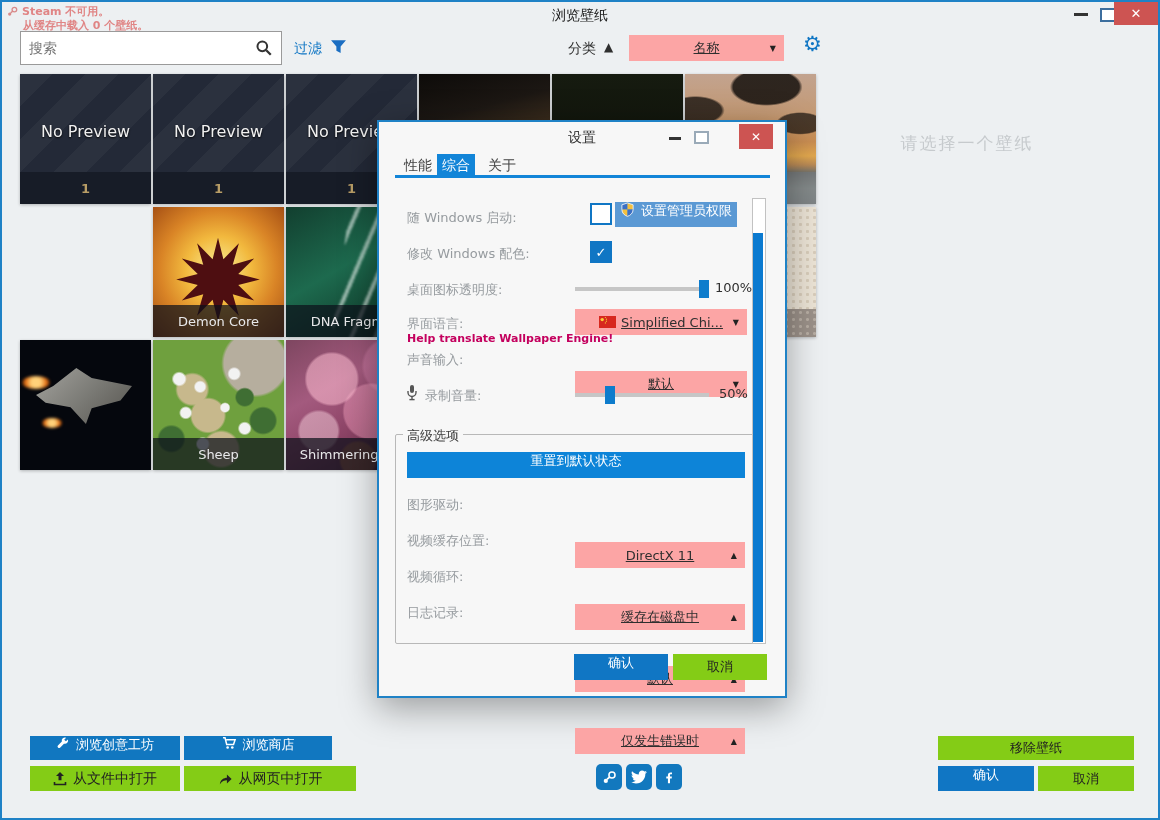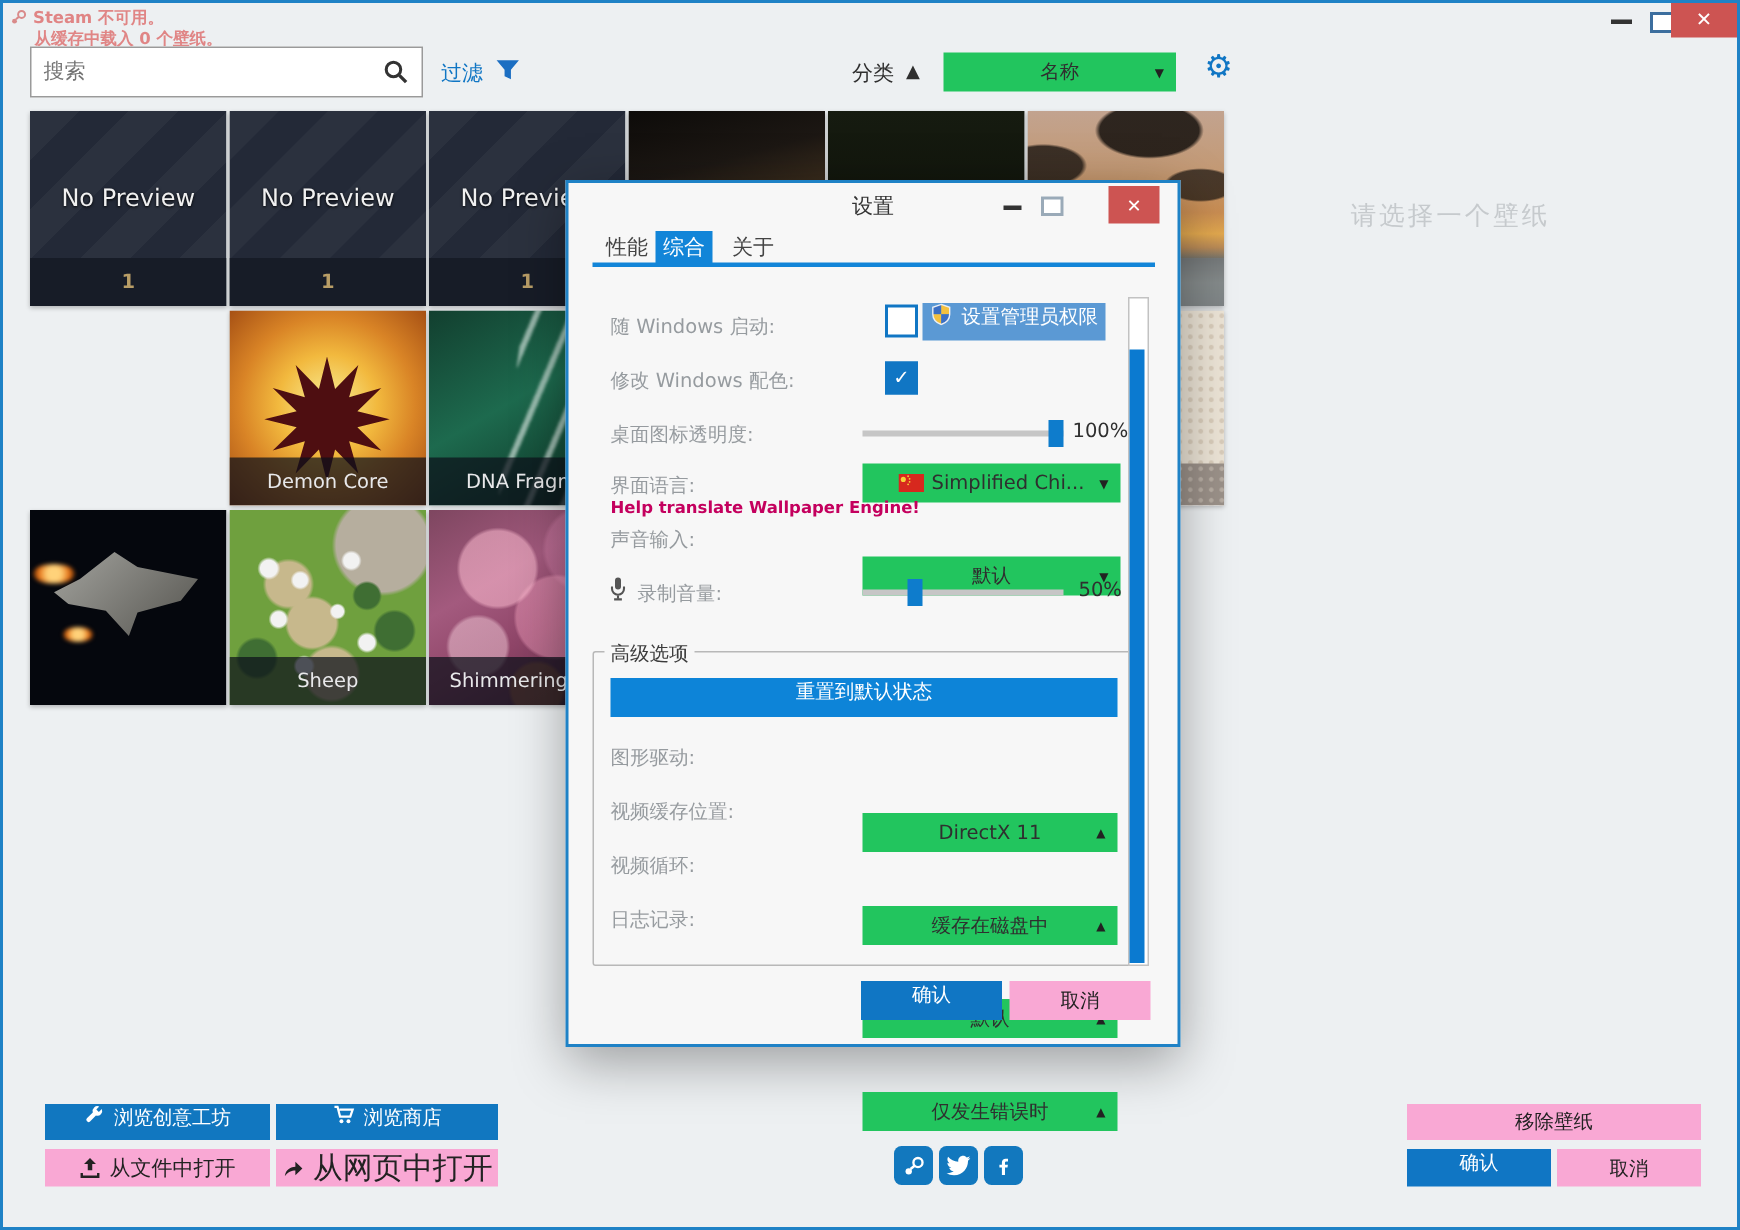--- a/index.html
+++ b/index.html
@@ -7,21 +7,21 @@
   .abs{position:absolute;}
   
   .status-line{color:#e08585;font-size:11px;font-weight:bold;white-space:nowrap;}
   .win-title{font-size:14px;color:#222;}
   .ctrl-min{width:14px;height:3px;background:#333;}
   .ctrl-max{width:12px;height:10px;background:#fff;border:2px solid #3c6e9e;}
   .ctrl-close{width:44px;height:23px;background:#cd5452;color:#fff;display:flex;align-items:center;justify-content:center;font-size:13px;}
   .searchbox{width:260px;height:32px;background:#fff;border:1px solid #9a9a9a;display:flex;align-items:center;}
   .searchbox input{border:none;outline:none;flex:1;font-size:14px;padding:0 8px;background:transparent;color:#333;font-family:inherit;}
   .link-blue{color:#1076c4;font-size:14px;}
-  .dd{background:#22c55e;color:#2f2f2f;font-size:13px;display:flex;align-items:center;justify-content:center;position:relative;}
+  .dd{background:#fca5a5;color:#2f2f2f;font-size:13px;display:flex;align-items:center;justify-content:center;position:relative;text-decoration:underline;}
   .dd .caret{position:absolute;right:8px;font-size:8px;color:#222;}
   
   .tile{position:absolute;width:131px;height:130px;overflow:hidden;box-shadow:0 1px 3px rgba(0,0,0,.25);}
   .tile .img{position:absolute;left:0;top:0;right:0;bottom:0;}
   .tile .cap{position:absolute;left:0;right:0;bottom:0;height:32px;background:rgba(13,17,26,.72);color:#e8e8ea;font-size:13px;display:flex;align-items:center;justify-content:center;white-space:nowrap;overflow:hidden;}
   .noprev .img{background:#232937;background-image:linear-gradient(135deg,rgba(255,255,255,.035) 0 25%,transparent 25% 50%,rgba(255,255,255,.035) 50% 75%,transparent 75%);background-size:66px 66px;}
   .noprev .np-label{position:absolute;left:0;right:0;top:48px;text-align:center;color:#f0f0f0;font-size:16px;text-shadow:0 1px 2px #000;}
   .noprev .cap{background:#171c27;color:#b89d66;font-weight:bold;}
   .img-gun{background-image:radial-gradient(ellipse at 20% 95%,rgba(90,66,33,.9) 0 30%,transparent 45%),linear-gradient(165deg,#0d0b09 0%,#1c1713 30%,#3d2e1d 52%,#2a1e12 70%,#0a0806 100%);}
   .img-candles{background-color:#0e120a;background-image:radial-gradient(circle at 36% 66%,#fdf6b8 0 5%,rgba(250,240,140,.75) 9%,rgba(180,170,60,.25) 18%,transparent 26%),radial-gradient(circle at 66% 64%,#fdf6b8 0 5%,rgba(250,240,140,.7) 9%,rgba(180,170,60,.22) 18%,transparent 26%),linear-gradient(#161b10,#0b0e07);}
@@ -45,34 +45,35 @@
   .tab{position:absolute;top:32px;height:22px;line-height:22px;font-size:14px;color:#444;padding:0 5px;}
   .tab.active{background:#1285d8;color:#fff;}
   .tab-underline{position:absolute;height:3px;background:#1285d8;}
   .lbl{position:absolute;left:28px;font-size:13px;color:#969b9f;white-space:nowrap;}
   .chk{position:absolute;width:18px;height:18px;border:2px solid #1076c4;background:#fff;}
   .chk.on{background:#1076c4;color:#fff;font-size:13px;display:flex;align-items:center;justify-content:center;font-weight:bold;}
   .slider-track{position:absolute;height:4px;background:#c6c6c6;}
   .slider-handle{position:absolute;width:10px;height:18px;background:#0e7ccc;top:-7px;}
   .slider-val{position:absolute;font-size:13px;color:#2f2f2f;}
   .btn-blue{background:#1076c4;color:#fff;font-size:13px;display:flex;align-items:flex-start;justify-content:center;gap:6px;}
-  .btn-grey{background:#f9a8d4;color:#222;font-size:13px;display:flex;align-items:center;justify-content:center;gap:6px;}
+  .btn-grey{background:#84cc16;color:#222;font-size:13px;display:flex;align-items:center;justify-content:center;gap:6px;}
   .fieldset{position:absolute;border:1px solid #b8b8b8;border-radius:2px;}
   .legend{position:absolute;background:#f7f7f7;padding:0 4px;font-size:13px;color:#3c3c3c;}
   .scroll-track{position:absolute;width:12px;background:#ffffff;border:1px solid #c2c2c2;}
   .scroll-thumb{position:absolute;left:0;width:10px;background:#0b7ad0;}
   .translate{position:absolute;font-size:11px;font-weight:bold;color:#c4005e;}
   .social{width:26px;height:26px;border-radius:5px;background:#1278be;display:flex;align-items:center;justify-content:center;}
   .hint-grey{font-size:17px;color:#c6cacd;letter-spacing:2px;}
 </style>
 </head>
 <body>
 
 <div id="window">
 
+  <div class="abs win-title" style="left:0;right:0;top:5px;text-align:center;">浏览壁纸</div>
   <div class="abs" style="left:4px;top:2px;display:flex;align-items:center;gap:3px;">
     <svg width="13" height="13" viewBox="0 0 24 24">
         <circle cx="15.5" cy="8.5" r="4.3" fill="none" stroke="#d98a8a" stroke-width="2.4"></circle>
         <circle cx="6.8" cy="16.8" r="3" fill="#d98a8a"></circle>
         <path d="M8.5 14.5 L12.3 11.4" stroke="#d98a8a" stroke-width="2.6"></path>
       </svg>
     <span class="status-line">Steam 不可用。</span>
   </div>
   <div class="abs status-line" style="left:21px;top:16px;">从缓存中载入 0 个壁纸。</div>
 
@@ -301,21 +302,21 @@
       </svg>
     <span>浏览商店</span>
   </div>
   <div class="abs btn-grey" style="left:28px;top:764px;width:150px;height:25px;font-size:14px;">
     <svg width="14" height="15" viewBox="0 0 14 15">
         <path d="M7 1 l4 4 h-2.5 v4.2 h-3 V5 H3 Z" fill="#222"></path>
         <path d="M1.5 11 v2.5 h11 V11" stroke="#222" stroke-width="1.6" fill="none"></path>
       </svg>
     <span>从文件中打开</span>
   </div>
-  <div class="abs btn-grey" style="left:182px;top:764px;width:148px;height:25px;font-size:20px;">
+  <div class="abs btn-grey" style="left:182px;top:764px;width:172px;height:25px;font-size:14px;">
     <svg width="15" height="14" viewBox="0 0 16 14">
         <path d="M2 12.5 C2.5 7.5 6.5 5.8 9.5 5.7 V2.2 L14.5 7 9.5 11.8 V8.4 C6.8 8.4 4.2 9.4 2 12.5 Z" fill="#222"></path>
       </svg>
     <span>从网页中打开</span>
   </div>
 
   <div class="abs" style="left:594px;top:762px;display:flex;gap:4px;">
     <div class="social">
       <svg width="17" height="17" viewBox="0 0 24 24">
           <circle cx="15.5" cy="8.5" r="4.3" fill="none" stroke="#fff" stroke-width="2.2"></circle>

